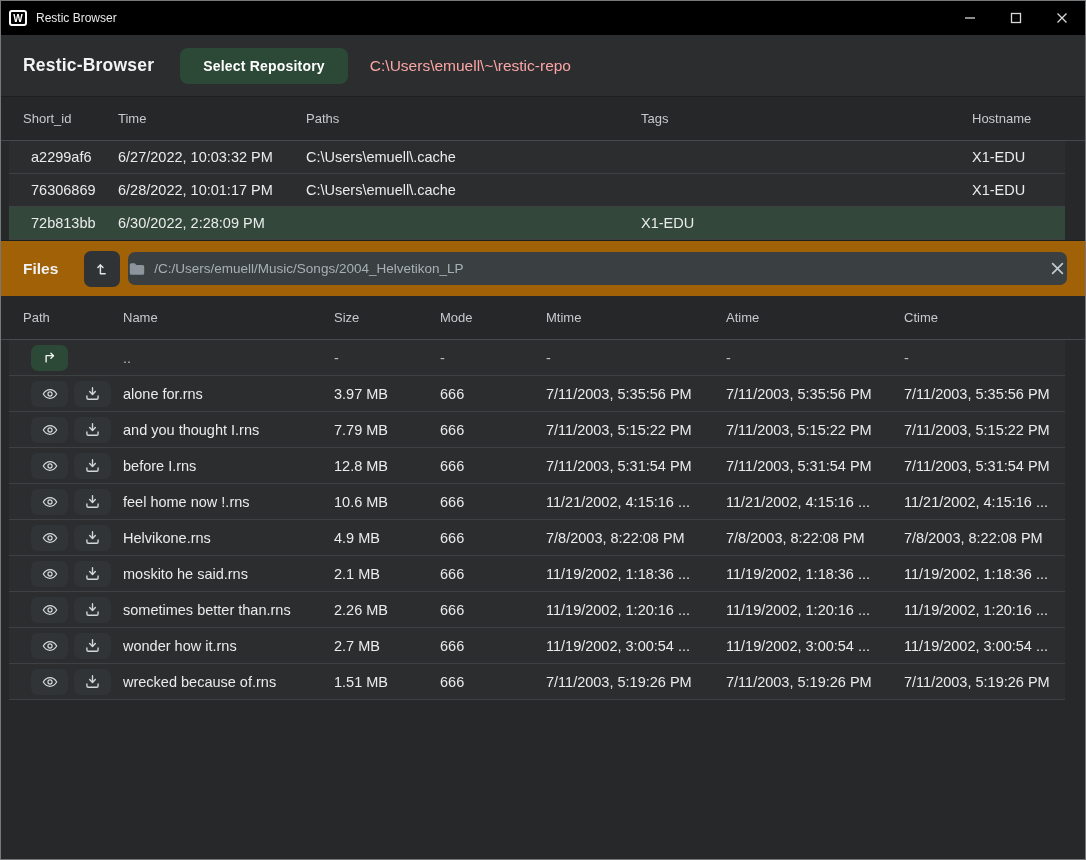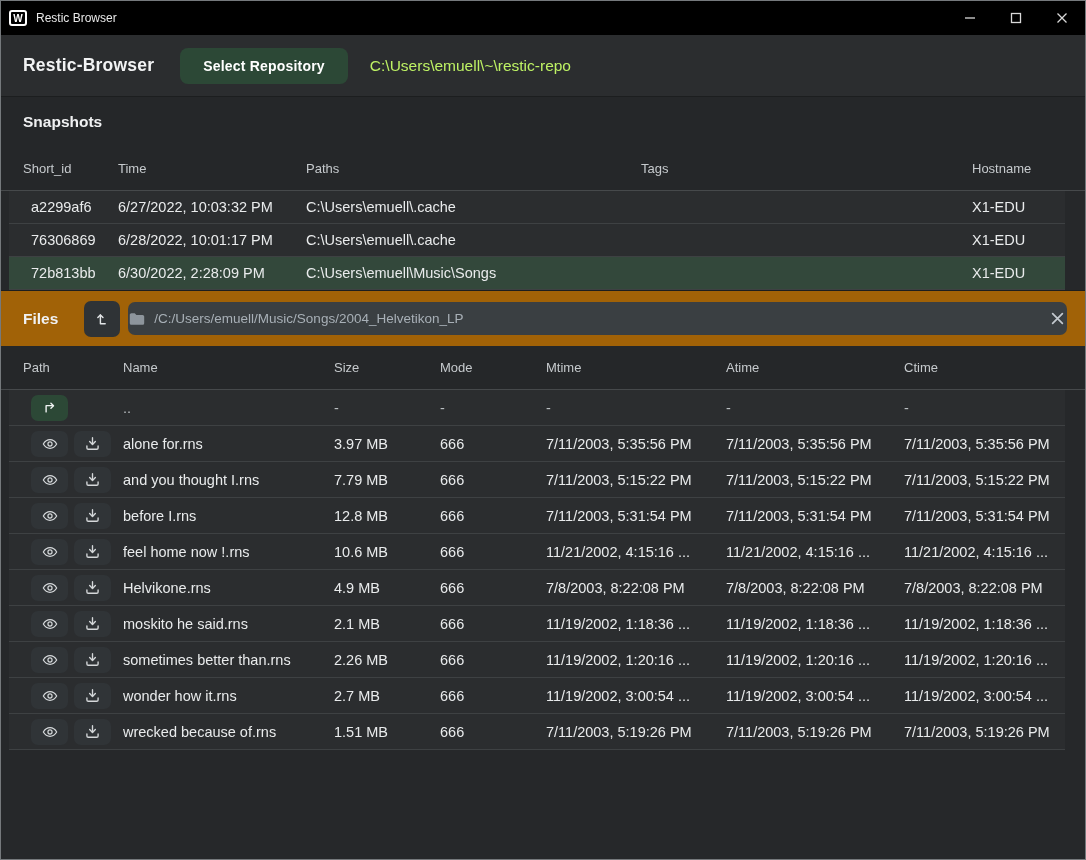--- a/index.html
+++ b/index.html
@@ -19,21 +19,21 @@
             background:transparent; border:none; cursor:pointer; }
   .tb-btn svg { display:block; }
 
   
   .appheader { height:62px; background:#2b2d2f; display:flex; align-items:center;
                border-bottom:1px solid #1c1e1f; flex:0 0 auto; }
   .app-title { color:#f2f3f4; font-weight:bold; font-size:17.5px; margin-left:22px; letter-spacing:.2px; }
   .repo-btn { margin-left:26px; background:#2c4836; color:#fff; font-weight:bold; font-size:14px;
               border:none; border-radius:8px; padding:10px 23px; cursor:pointer;
               font-family:inherit; letter-spacing:.2px; }
-  .repo-path { color:#bef264; font-size:15.5px; margin-left:22px; }
+  .repo-path { color:#fca5a5; font-size:15.5px; margin-left:22px; }
 
   
   .band { background:#252729; }
   .snap-title { height:50px; display:flex; align-items:center; flex:0 0 auto; }
   .snap-title span { color:#f0f1f2; font-weight:bold; font-size:15.5px; margin-left:22px; }
 
   
   .thead { height:44px; display:grid; align-items:center; padding-left:22px;
            border-bottom:1px solid #46494b; color:#c6cacd; font-size:13px; flex:0 0 auto; }
   .snap-grid { grid-template-columns:95px 188px 335px 331px 1fr; }
@@ -94,23 +94,20 @@
         </svg>
     </button>
   </div>
 
   <div class="appheader">
     <div class="app-title">Restic-Browser</div>
     <button class="repo-btn">Select Repository</button>
     <div class="repo-path">C:\Users\emuell\~\restic-repo</div>
   </div>
 
-  <div class="band snap-title">
-    <span>Snapshots</span>
-  </div>
 
   <div class="snap-table">
     <div class="band thead snap-grid">
       <div class="cell">Short_id</div>
       <div class="cell">Time</div>
       <div class="cell">Paths</div>
       <div class="cell">Tags</div>
       <div class="cell">Hostname</div>
     </div>
 
@@ -124,21 +121,20 @@
     <div class="row snap-row">
       <div class="cell">76306869</div>
       <div class="cell">6/28/2022, 10:01:17 PM</div>
       <div class="cell">C:\Users\emuell\.cache</div>
       <div class="cell"></div>
       <div class="cell">X1-EDU</div>
     </div>
     <div class="row snap-row selected">
       <div class="cell">72b813bb</div>
       <div class="cell">6/30/2022, 2:28:09 PM</div>
-      <div class="cell">C:\Users\emuell\Music\Songs</div>
       <div class="cell"></div>
       <div class="cell">X1-EDU</div>
     </div>
   </div>
 
   <div class="files-bar">
     <span class="files-label">Files</span>
     <button class="sq-btn">
       <svg width="16" height="16" viewBox="0 0 20 20">
         <g fill="none" stroke="#e2e5e7" stroke-width="1.8" stroke-linecap="round" stroke-linejoin="round">

